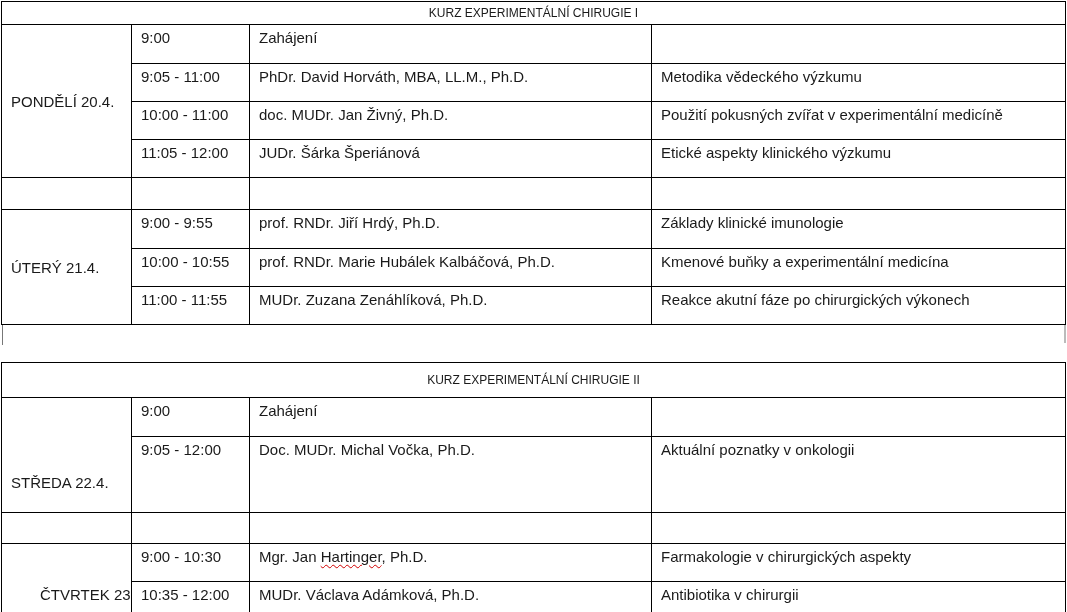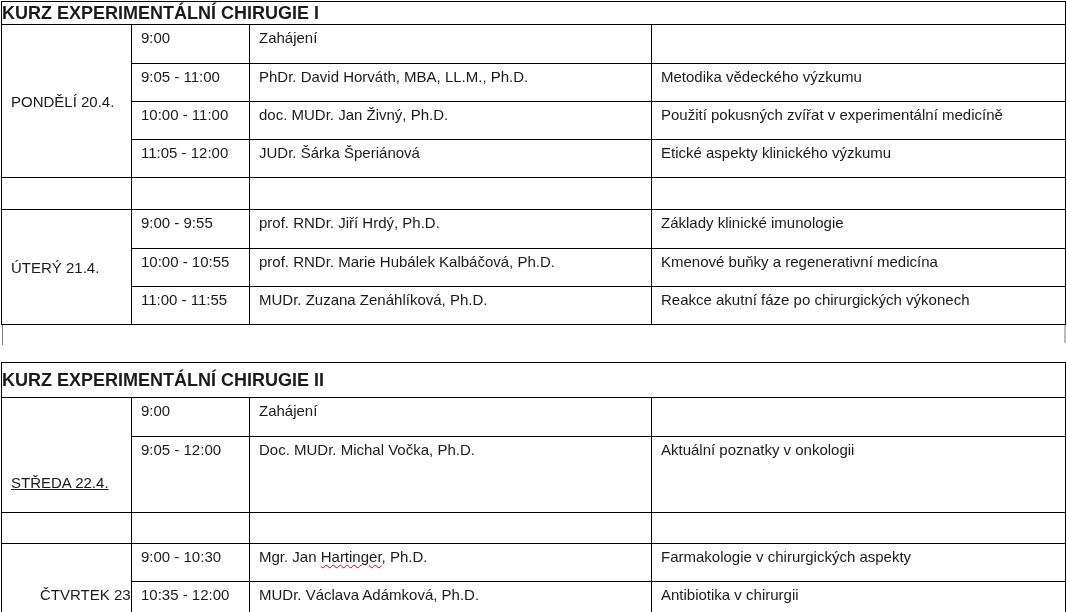--- a/index.html
+++ b/index.html
@@ -1,20 +1,20 @@
 <!DOCTYPE html>
 <html><head>
 <meta charset="utf-8">
 <style>
   html, body { margin:0; padding:0; background:#ffffff; }
   body { width:1067px; height:612px; position:relative; overflow:hidden;
          font-family:"Liberation Sans", "DejaVu Sans", sans-serif; font-size:15px; color:#1a1a1a; }
   .tbl { position:absolute; left:1px; border-collapse:collapse; table-layout:fixed; width:1064px; }
   .tbl td { border:1.5px solid #000; padding:0 16px 0 9px; vertical-align:top; white-space:nowrap; overflow:hidden; }
-  .tbl td.title { text-align:left; font-weight:bold; vertical-align:middle; padding:0; height:21px; font-size:18px; }
+  .tbl td.title { text-align:center; font-weight:normal; vertical-align:middle; padding:0; height:21px; font-size:12px; }
   .tbl td.day { vertical-align:middle; }
   .tbl td .t { display:block; padding-top:4px; }
   #t1 { top:1px; }
   #t2 { top:362px; }
   .cursor-mark { position:absolute; width:1px; background:#777; }
   .spell { text-decoration:underline wavy #d00000; text-decoration-thickness:1px; text-underline-offset:2px;text-align:right; }
 </style>
 </head>
 <body>
 
@@ -93,21 +93,21 @@
         </td>
   </tr>
   <tr style="height:38px">
     <td>
           <span class="t">10:00 - 10:55</span>
         </td>
     <td>
           <span class="t">prof. RNDr. Marie Hubálek Kalbáčová, Ph.D.</span>
         </td>
     <td>
-          <span class="t">Kmenové buňky a regenerativní medicína</span>
+          <span class="t">Kmenové buňky a experimentální medicína</span>
         </td>
   </tr>
   <tr style="height:38px">
     <td>
           <span class="t">11:00 - 11:55</span>
         </td>
     <td>
           <span class="t">MUDr. Zuzana Zenáhlíková, Ph.D.</span>
         </td>
     <td>
@@ -126,21 +126,21 @@
       <col style="width:118px">
       <col style="width:402px">
       <col style="width:414px">
     </colgroup>
   <tbody>
       <tr style="height:35px">
     <td colspan="4" class="title">KURZ EXPERIMENTÁLNÍ CHIRUGIE II</td>
   </tr>
   <tr style="height:39px">
     <td rowspan="2" class="day" style="vertical-align:top;">
-          <span class="t" style="padding-top:76px;text-decoration:underline;">STŘEDA 22.4.</span>
+          <span class="t" style="padding-top:76px;">STŘEDA 22.4.</span>
         </td>
     <td>
           <span class="t">9:00</span>
         </td>
     <td>
           <span class="t">Zahájení</span>
         </td>
     <td>
           <span class="t"></span>
         </td>

